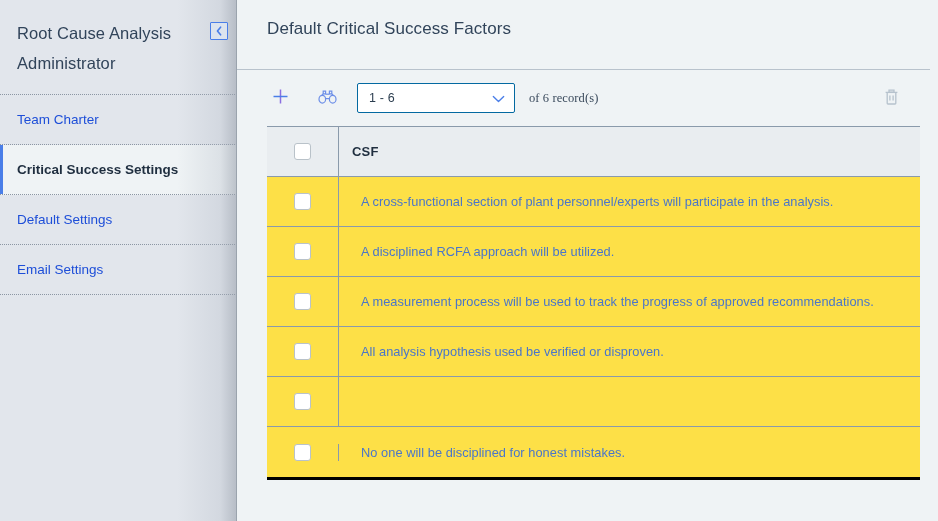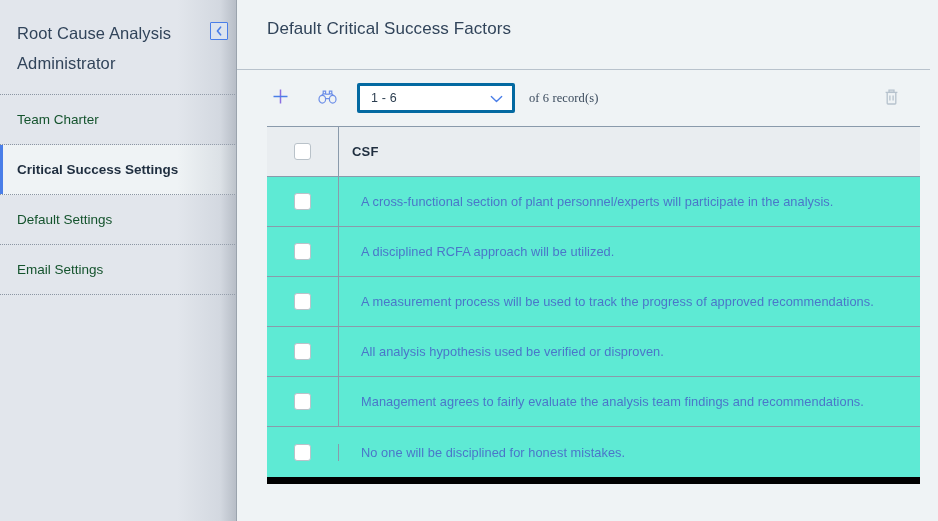--- a/index.html
+++ b/index.html
@@ -95,21 +95,21 @@
     display: flex;
     flex-direction: column;
   }
 
   .nav-item {
     height: 50px;
     display: flex;
     align-items: center;
     padding: 0 17px;
     border-bottom: 1px dotted #8c96a3;
-    color: #14532d;
+    color: #1d4ed8;
     font-size: 13.5px;
     cursor: pointer;
     position: relative;
     background: transparent;
   }
 
   .nav-item.active {
     background: #eff3f5;
     font-weight: bold;
     color: #1f2e3f;
@@ -169,21 +169,21 @@
     padding: 0;
   }
 
   .tb-add { margin-right: 21px; }
   .tb-find { margin-right: 17px; }
 
   .record-select {
     width: 158px;
     height: 30px;
     background: #ffffff;
-    border: 3px solid #0369a1;
+    border: 1px solid #0369a1;
     border-radius: 2px;
     display: flex;
     align-items: center;
     padding: 0 9px 0 11px;
     cursor: pointer;
     position: relative;
   }
 
   .record-select-value {
     flex: 1 1 auto;
@@ -204,22 +204,22 @@
 
   .tb-delete {
     margin-right: 16px;
     cursor: default;
   }
 
   
   .table-wrap {
     margin: 0 18px 0 30px;
     border-top: 1px solid #8a9aab;
-    border-bottom: 7px solid #000000;
-    background: #5eead4;
+    border-bottom: 3px solid #000000;
+    background: #fde047;
   }
 
   .grid-row {
     display: flex;
     align-items: stretch;
     min-height: 50px;
     border-bottom: 1px solid #8a9aab;
   }
   .grid-row:last-child { border-bottom: none; align-items: center; }
 
@@ -411,23 +411,20 @@
         </div>
         <div class="cell-main">
           <a class="cell-link">All analysis hypothesis used be verified or disproven.</a>
         </div>
       </div>
 
       <div class="grid-row">
         <div class="cell-check">
           <div class="checkbox"></div>
         </div>
-        <div class="cell-main">
-          <a class="cell-link">Management agrees to fairly evaluate the analysis team findings and recommendations.</a>
-        </div>
       </div>
 
       <div class="grid-row">
         <div class="cell-check">
           <div class="checkbox"></div>
         </div>
         <div class="cell-main">
           <a class="cell-link">No one will be disciplined for honest mistakes.</a>
         </div>
       </div>

